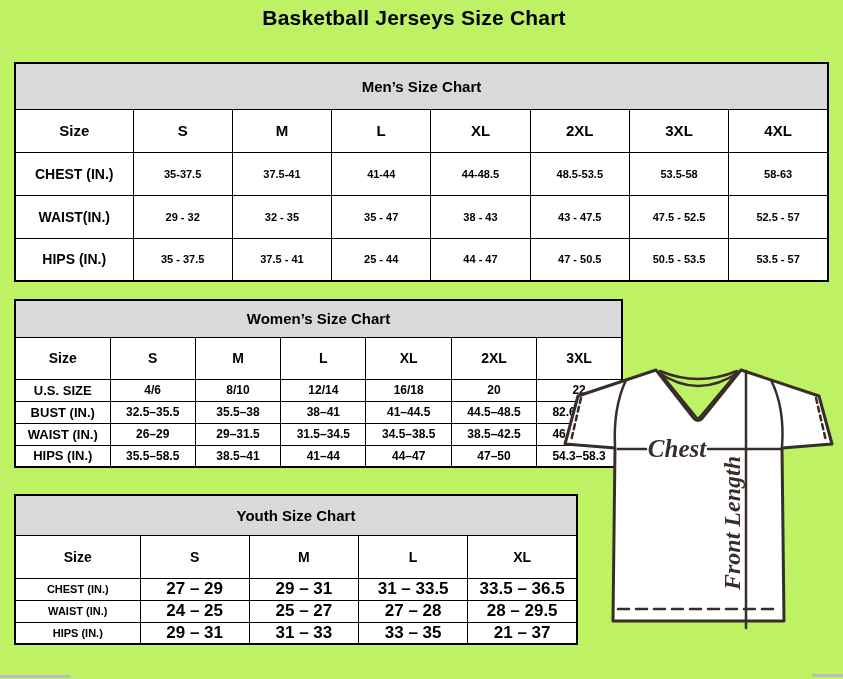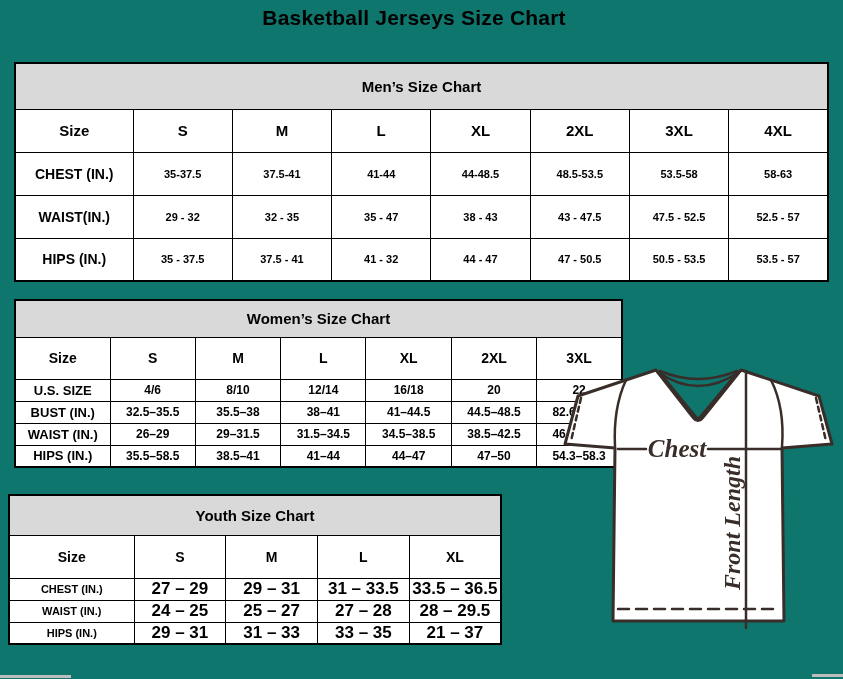--- a/index.html
+++ b/index.html
@@ -1,16 +1,16 @@
 <!DOCTYPE html>
 <html><head>
 <meta charset="utf-8">
 <style>
   html,body{margin:0;padding:0;background:#fff;}
-  .page{position:relative;width:843px;height:679px;background:#0f766e;overflow:hidden;
+  .page{position:relative;width:843px;height:679px;background:#bef264;overflow:hidden;
         font-family:"Liberation Sans","DejaVu Sans",sans-serif;font-weight:bold;color:#000;}
   .page-title{position:absolute;top:6px;left:0;width:828px;text-align:center;
               font-size:21px;margin:0;letter-spacing:.2px;}
   table{position:absolute;border-collapse:collapse;table-layout:fixed;background:#fff;
         border:2px solid #000;}
   th,td{border:1px solid #000;text-align:center;vertical-align:middle;padding:0;
         font-weight:bold;overflow:hidden;white-space:nowrap;}
   .title-row th{background:#d9d9d9;font-size:15px;}
   .men{left:14px;top:62px;width:815px;}
   .men .title-row{height:46px;}
@@ -19,21 +19,21 @@
   .men tbody tr{height:43px;}
   .men tbody th{font-size:14px;}
   .men tbody td{font-size:11px;}
   .women{left:14px;top:299px;width:609px;}
   .women .title-row{height:37px;}
   .women .size-row{height:42px;}
   .women .size-row th{font-size:14px;}
   .women tbody tr{height:22px;}
   .women tbody th{font-size:13px;}
   .women tbody td{font-size:12px;}
-  .youth{left:8px;top:494px;width:494px;}
+  .youth{left:14px;top:494px;width:564px;}
   .youth .title-row{height:40px;}
   .youth .size-row{height:43px;}
   .youth .size-row th{font-size:14px;}
   .youth tbody tr{height:22px;}
   .youth tbody th{font-size:11px;}
   .youth tbody td{font-size:17px;}
   .jersey-wrap{position:absolute;left:556px;top:356px;width:288px;height:308px;}
   .jersey-wrap svg{display:block;width:288px;height:308px;}
   .measure-label{font-family:"Liberation Serif","DejaVu Serif",serif;
                  font-style:italic;font-weight:bold;fill:#382d28;}
@@ -92,21 +92,21 @@
           <td>35 - 47</td>
           <td>38 - 43</td>
           <td>43 - 47.5</td>
           <td>47.5 - 52.5</td>
           <td>52.5 - 57</td>
         </tr>
         <tr>
           <th>HIPS (IN.)</th>
           <td>35 - 37.5</td>
           <td>37.5 - 41</td>
-          <td>41 - 32</td>
+          <td>25 - 44</td>
           <td>44 - 47</td>
           <td>47 - 50.5</td>
           <td>50.5 - 53.5</td>
           <td>53.5 - 57</td>
         </tr>
       </tbody>
   </table>
 
   <table class="women">
     <colgroup>

